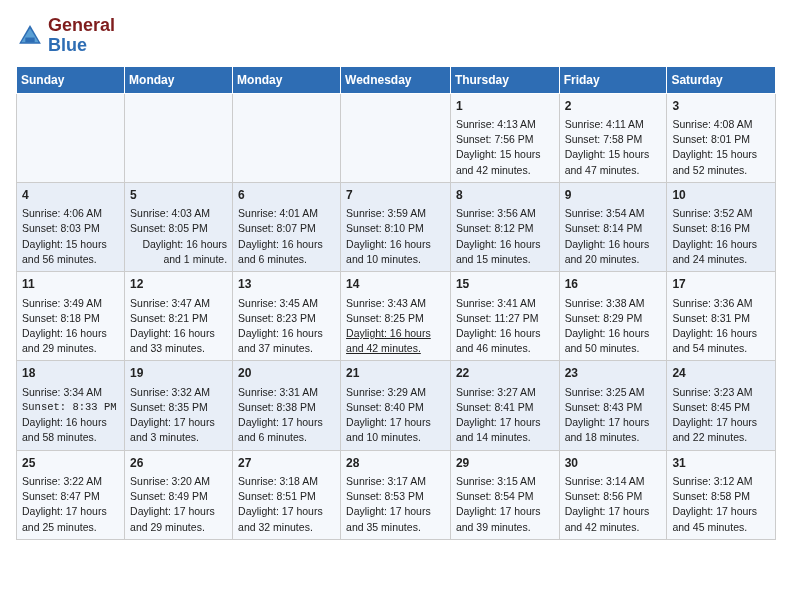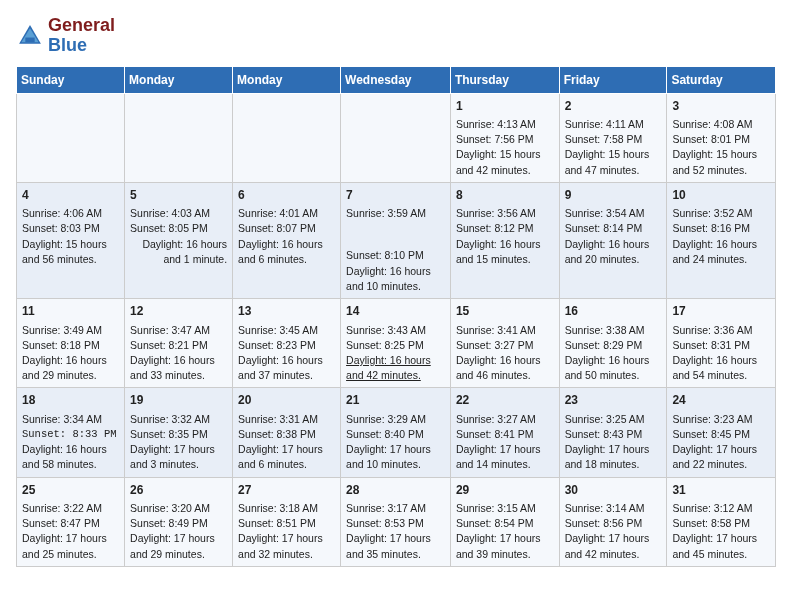--- a/index.html
+++ b/index.html
@@ -157,21 +157,21 @@
         </td>
         <td>
           <span class="day-num">6</span>
           <span style="display: block;">Sunrise: 4:01 AM</span>
           <span style="display: block;">Sunset: 8:07 PM</span>
           <span style="display: block;">Daylight: 16 hours and 6 minutes.</span>
         </td>
         <td>
           <span class="day-num">7</span>
           <span style="display: block;">Sunrise: 3:59 AM</span>
-          <span style="display: block; margin-top: 27px;">Sunset: 8:10 PM</span>
+          <span style="display: block;">Sunset: 8:10 PM</span>
           <span style="display: block;">Daylight: 16 hours and 10 minutes.</span>
         </td>
         <td>
           <span class="day-num">8</span>
           <span style="display: block;">Sunrise: 3:56 AM</span>
           <span style="display: block;">Sunset: 8:12 PM</span>
           <span style="display: block;">Daylight: 16 hours and 15 minutes.</span>
         </td>
         <td>
           <span class="day-num">9</span>
@@ -207,21 +207,21 @@
         </td>
         <td>
           <span class="day-num">14</span>
           <span style="display: block;">Sunrise: 3:43 AM</span>
           <span style="display: block;">Sunset: 8:25 PM</span>
           <span style="display: block; text-decoration: underline;">Daylight: 16 hours and 42 minutes.</span>
         </td>
         <td>
           <span class="day-num">15</span>
           <span style="display: block;">Sunrise: 3:41 AM</span>
-          <span style="display: block;">Sunset: 3:27 PM</span>
+          <span style="display: block;">Sunset: 11:27 PM</span>
           <span style="display: block;">Daylight: 16 hours and 46 minutes.</span>
         </td>
         <td>
           <span class="day-num">16</span>
           <span style="display: block;">Sunrise: 3:38 AM</span>
           <span style="display: block;">Sunset: 8:29 PM</span>
           <span style="display: block;">Daylight: 16 hours and 50 minutes.</span>
         </td>
         <td>
           <span class="day-num">17</span>

